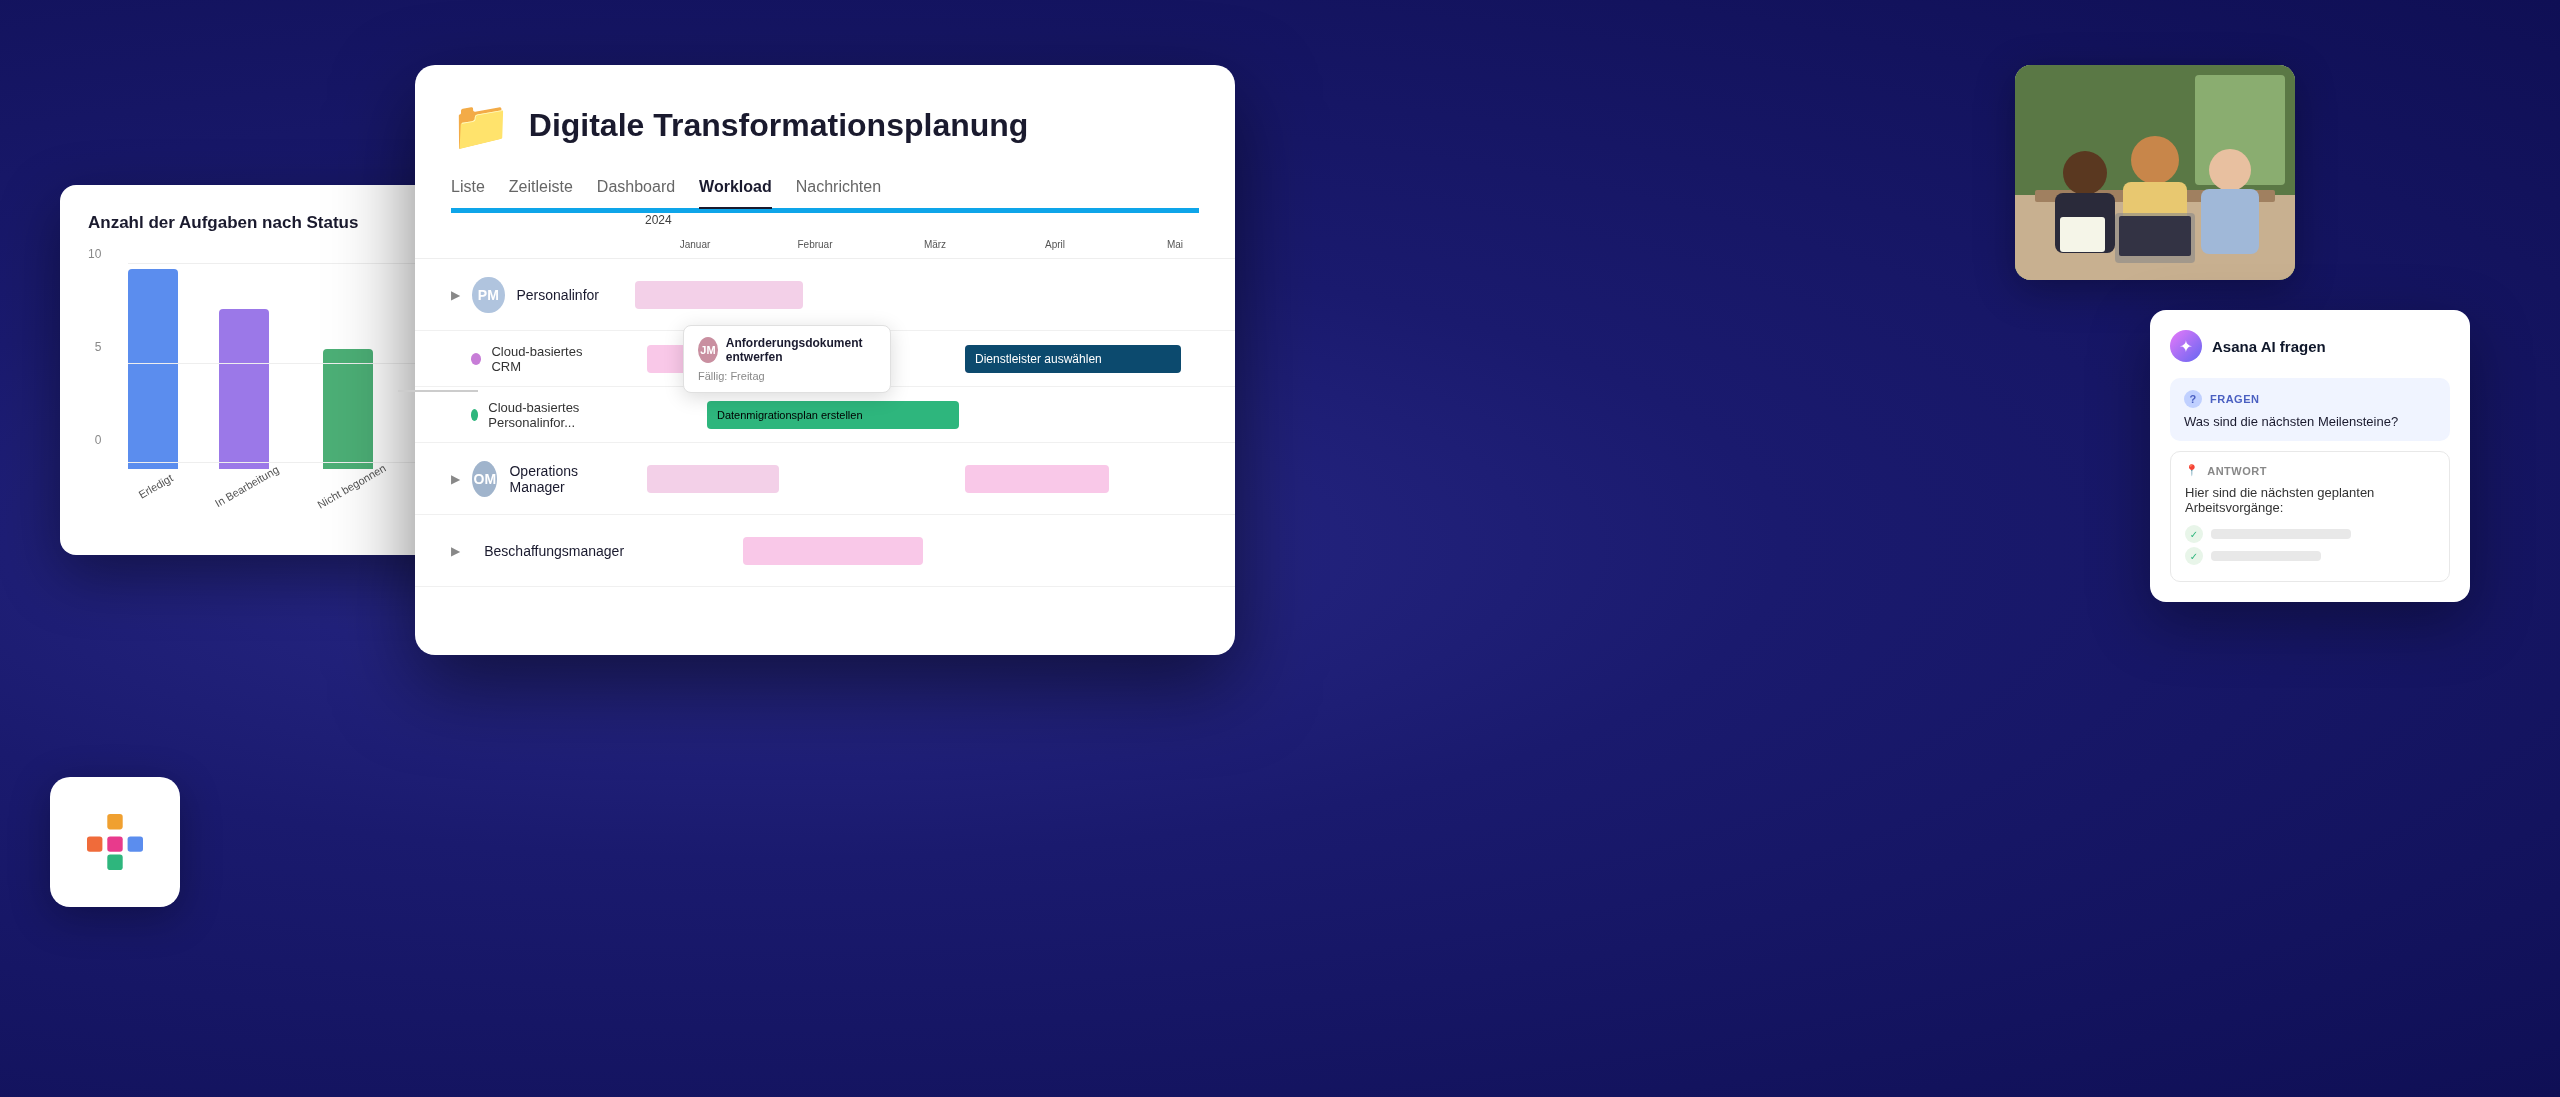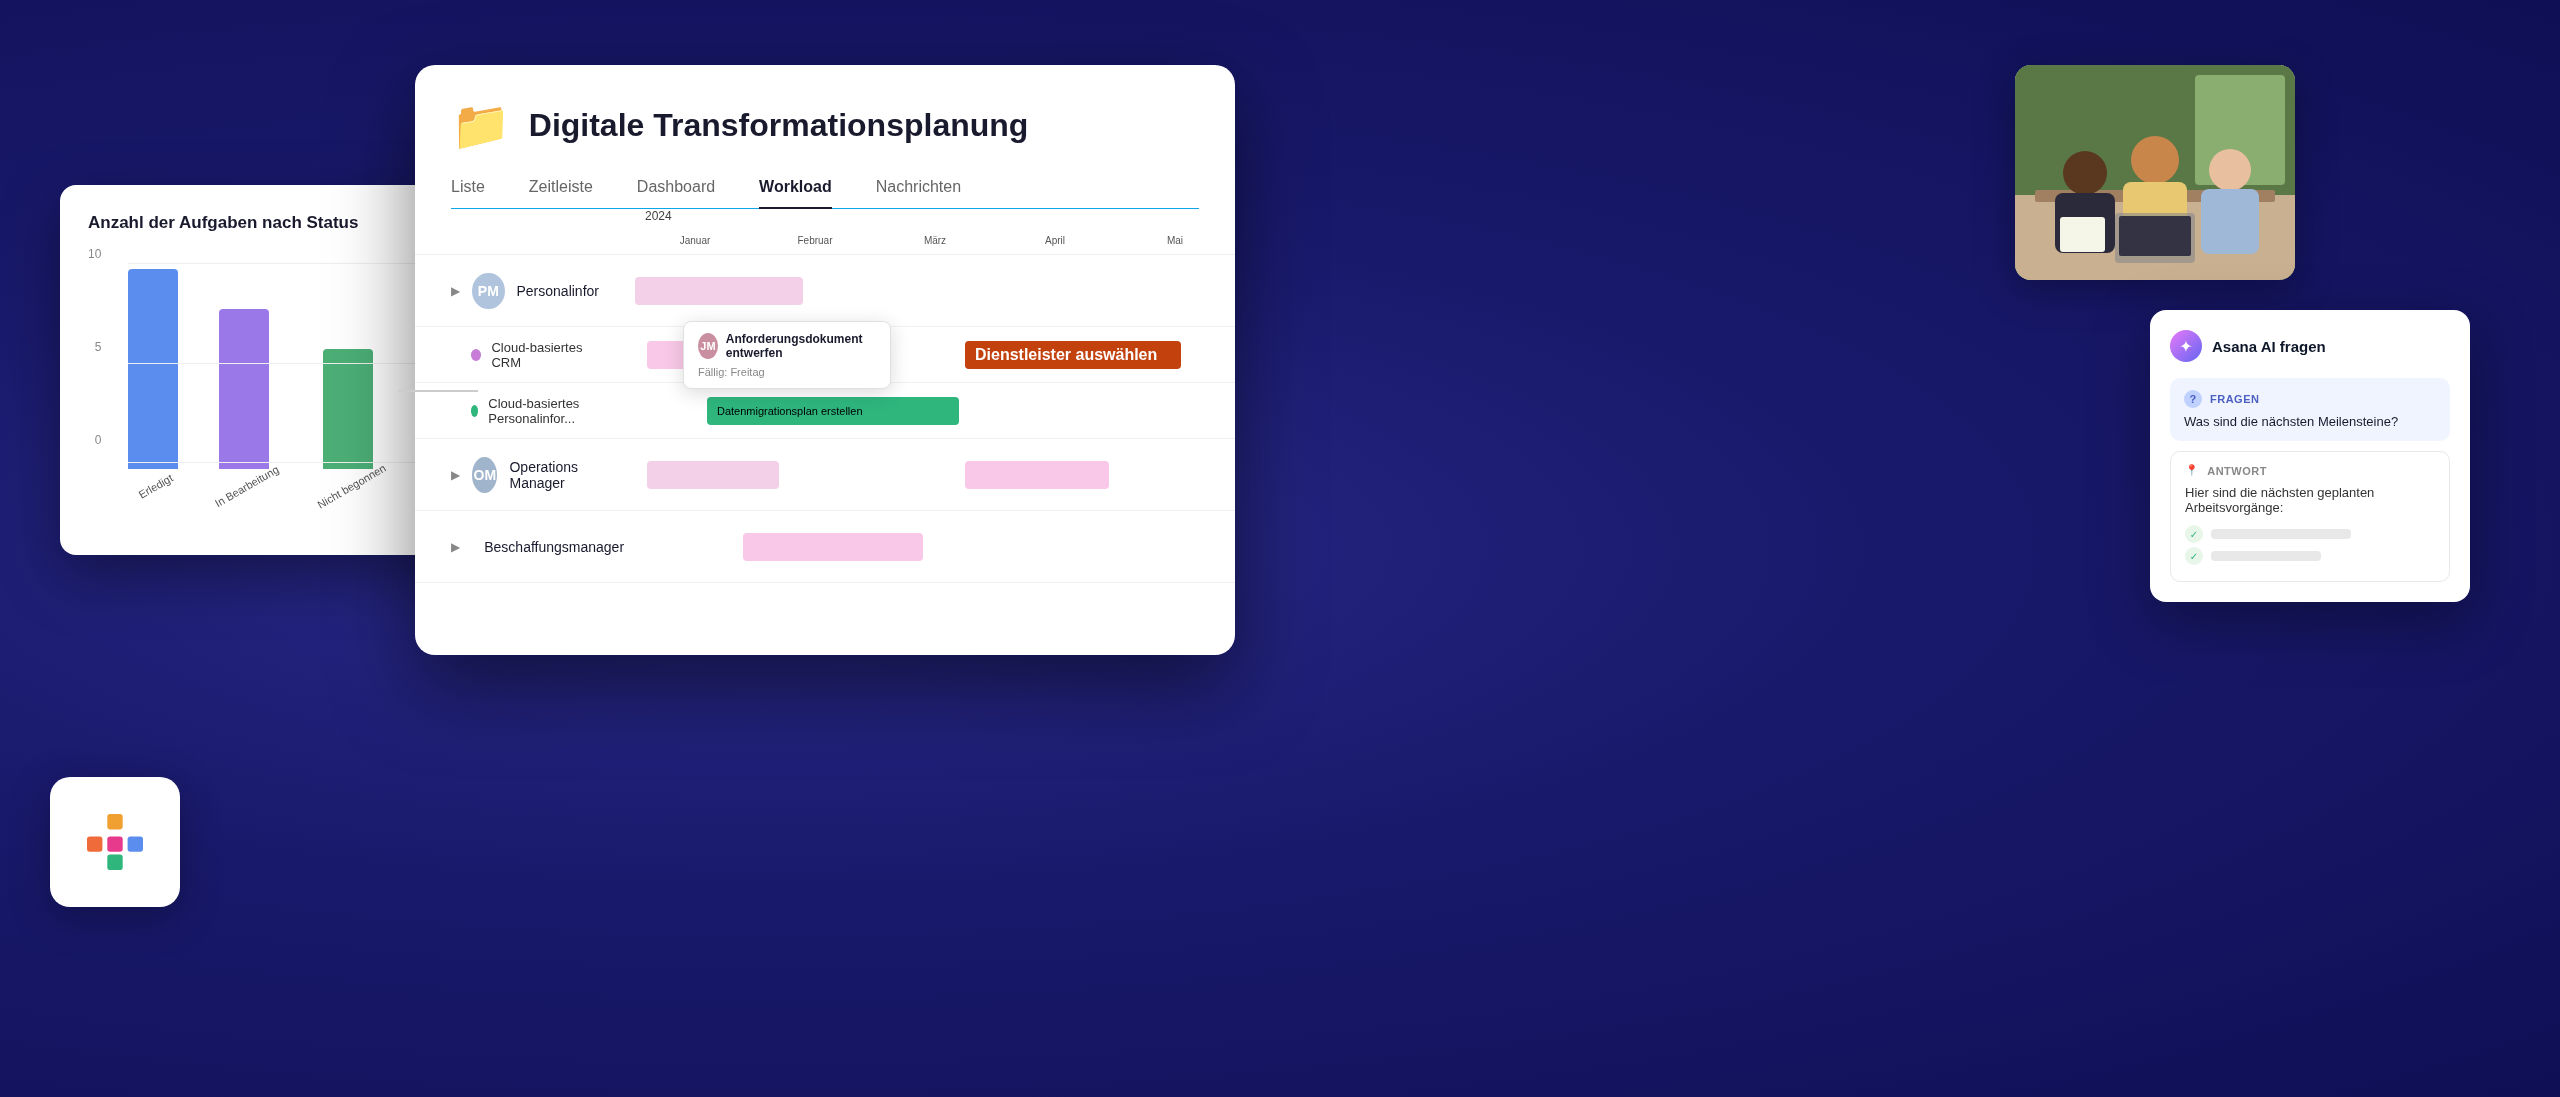--- a/index.html
+++ b/index.html
@@ -145,22 +145,22 @@
     .folder-icon {
       font-size: 48px;
     }
     .project-title {
       font-size: 32px;
       font-weight: 700;
       color: #1a1a2e;
     }
     .nav-tabs {
       display: flex;
-      gap: 44px;
-      border-bottom: 1px solid #0ea5e9;
+      gap: 24px;
+      border-bottom: 5px solid #0ea5e9;
     }
     .nav-tab {
       font-size: 16px;
       color: #666;
       padding-bottom: 12px;
       cursor: pointer;
       position: relative;
     }
     .nav-tab.active {
       color: #1a1a2e;
@@ -566,21 +566,21 @@
           <div class="task-bar-cell" style="position: relative;">
             <div class="gantt-bar" style="left: 2%; width: 26%; background: rgb(249, 200, 232);"></div>
             <div class="gantt-bar" style="left: 55%; width: 28%; background: rgb(249, 200, 232);"></div>
             <div class="task-tooltip" style="left: 8%; top: 50%; transform: translateY(-50%);">
               <div class="tooltip-assignee-row">
                 <div class="avatar-circle" style="width: 26px; height: 26px; background: rgb(201, 143, 160); font-size: 11px;">JM</div>
                 <span class="tooltip-task-name">Anforderungsdokument entwerfen</span>
               </div>
               <div class="tooltip-due">Fällig: Freitag</div>
             </div>
-            <div class="gantt-bar" style="left: 55%; width: 36%; background: #c2410c; color: rgb(255, 255, 255); font-weight: 700; font-size: 16px;">Dienstleister auswählen</div>
+            <div class="gantt-bar" style="left: 55%; width: 36%; background: #0c4a6e; color: rgb(255, 255, 255); font-weight: 400; font-size: 12px;">Dienstleister auswählen</div>
           </div>
         </div>
         <div class="task-sub-row">
           <div class="task-label-cell">
             <div class="task-dot" style="background: rgb(46, 182, 125);"></div>
             <span class="task-name">Cloud-basiertes Personalinfor...</span>
           </div>
           <div class="task-bar-cell" style="position: relative;">
             <div class="gantt-bar" style="left: 12%; width: 42%; background: rgb(46, 182, 125);">Datenmigrationsplan erstellen</div>
           </div>

